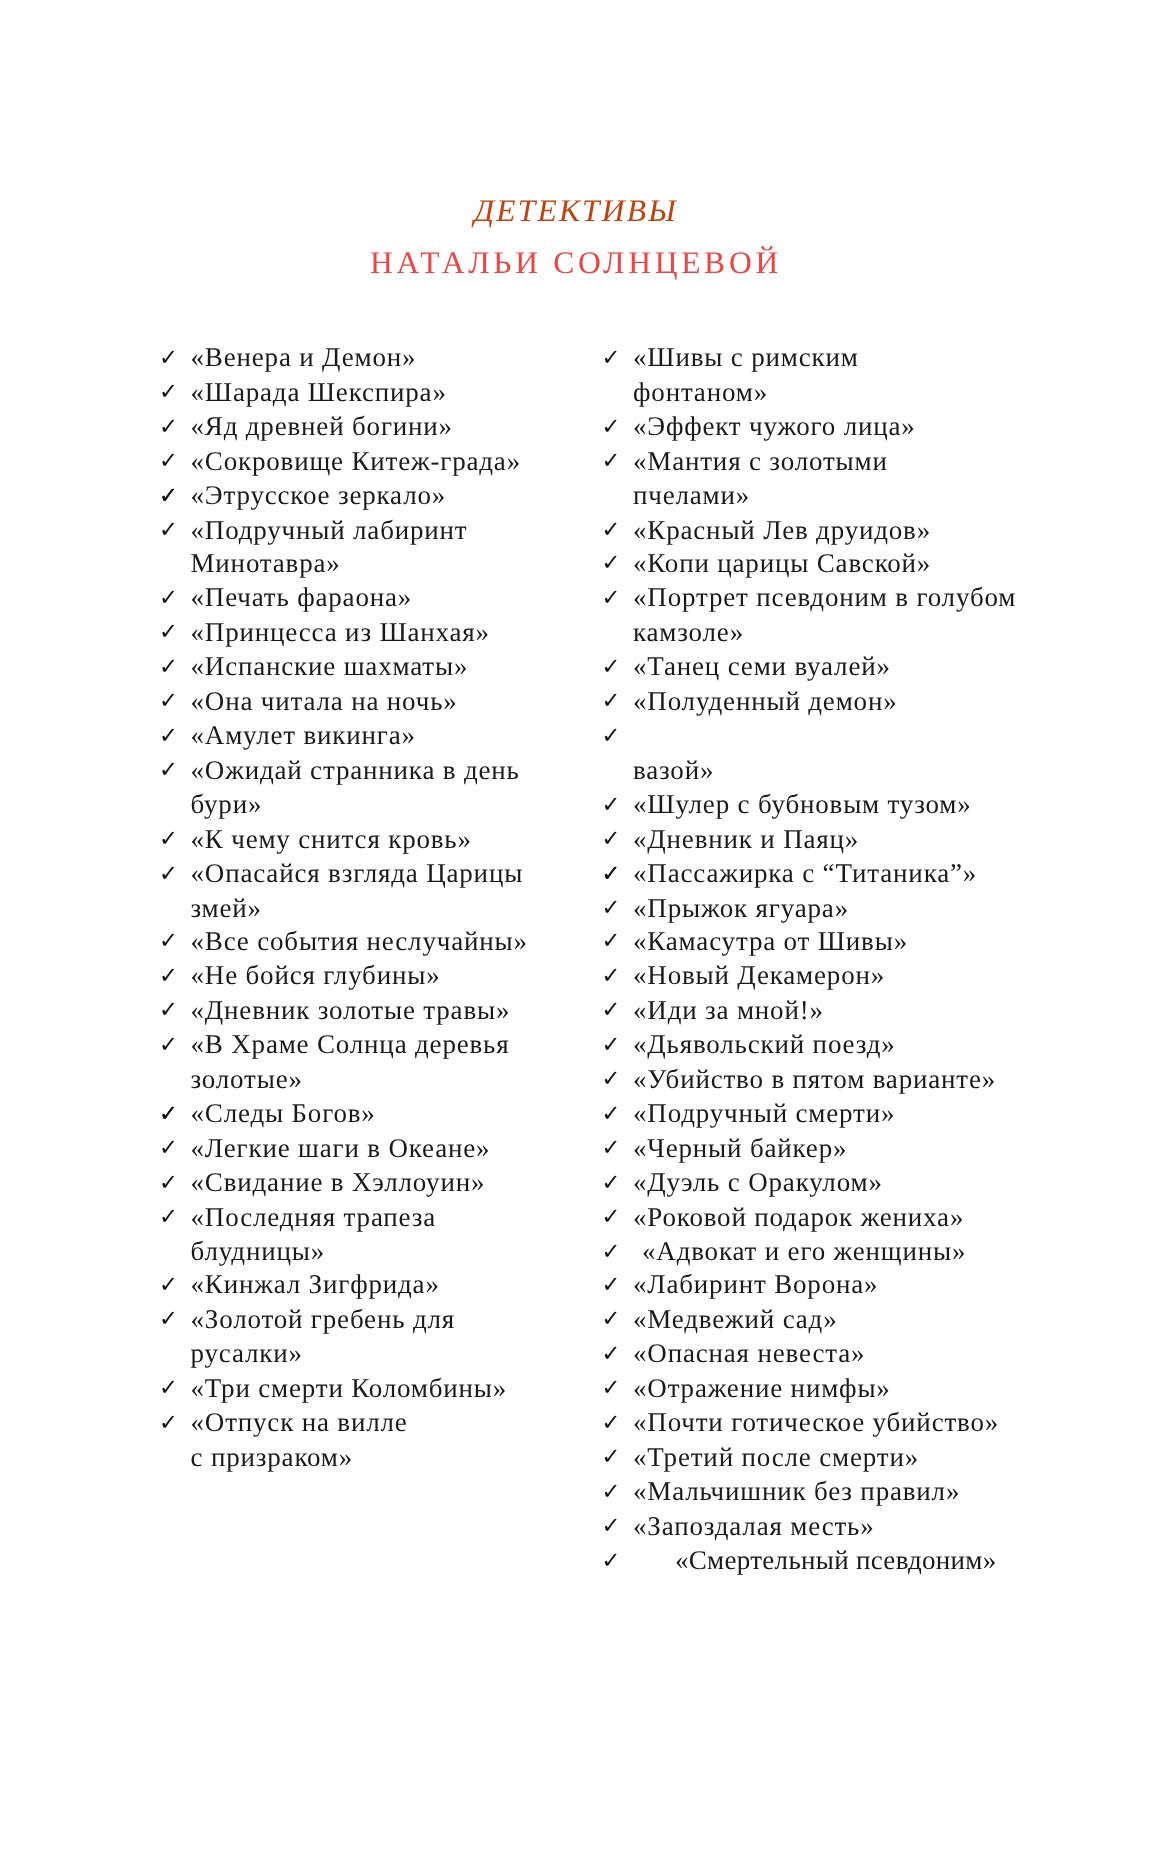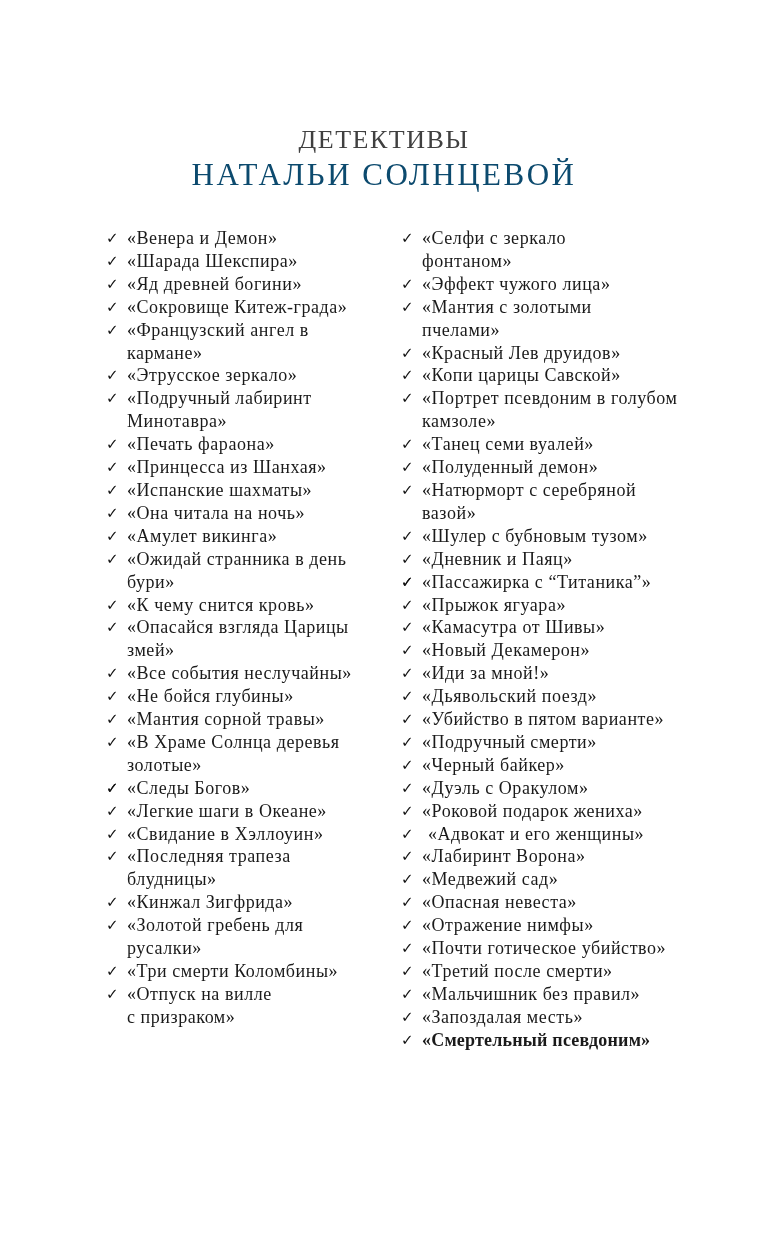--- a/index.html
+++ b/index.html
@@ -17,31 +17,32 @@
     }
     .title-block {
       position: absolute;
       left: 0;
       top: 124px;
       width: 768px;
       text-align: center;
     }
     .title-line1 {
       font-family: "Liberation Serif", serif;
-      font-size: 26px;
+      font-size: 21px;
       letter-spacing: 1.5px;
       line-height: 32px;
-      color: #404040;
+      color: #c2410c;
+      font-style: italic;
     }
     .title-line2 {
       font-family: "Liberation Serif", serif;
-      font-size: 31px;
+      font-size: 21px;
       letter-spacing: 2.5px;
       line-height: 38px;
-      color: #0c4a6e;
+      color: #ef4444;
       margin-top: 0px;
     }
     .col {
       position: absolute;
       top: 227px;
       list-style: none;
       margin: 0;
       padding: 0;
     }
     .col-left { left: 106px; width: 275px; }
@@ -58,71 +59,71 @@
     .check {
       position: absolute;
       left: 0;
       top: 0;
       width: 16px;
       font-family: "DejaVu Sans", sans-serif;
       font-size: 15px;
       line-height: 22px;
       color: #111;
     }
-    .item.bold .title-text { font-weight: bold; letter-spacing: 0.2px; }
+    .item.bold .title-text { font-weight: normal; letter-spacing: 0.2px; margin-left: 28px; }
     .item.indent .title-text { padding-left: 6px; margin-top: 48px; }
   </style>
 </head>
 <body>
 
 <div class="title-block">
   <div class="title-line1">ДЕТЕКТИВЫ</div>
   <div class="title-line2">НАТАЛЬИ СОЛНЦЕВОЙ</div>
 </div>
 
 <ul class="col col-left">
     <li class="item"><span class="check">✓</span><span class="title-text"><span>«Венера и Демон»</span></span></li>
     <li class="item"><span class="check">✓</span><span class="title-text"><span>«Шарада Шекспира»</span></span></li>
     <li class="item"><span class="check">✓</span><span class="title-text"><span>«Яд древней богини»</span></span></li>
     <li class="item"><span class="check">✓</span><span class="title-text"><span>«Сокровище Китеж-града»</span></span></li>
-    <li class="item"><span class="check">✓</span><span class="title-text"><span>«Французский ангел в</span><br><span>кармане»</span></span></li>
+    <li class="item"><span class="check">✓</span></li>
     <li class="item"><span class="check">✓</span><span class="title-text"><span>«Этрусское зеркало»</span></span></li>
     <li class="item"><span class="check">✓</span><span class="title-text"><span>«Подручный лабиринт</span><br><span>Минотавра»</span></span></li>
     <li class="item"><span class="check">✓</span><span class="title-text"><span>«Печать фараона»</span></span></li>
     <li class="item"><span class="check">✓</span><span class="title-text"><span>«Принцесса из Шанхая»</span></span></li>
     <li class="item"><span class="check">✓</span><span class="title-text"><span>«Испанские шахматы»</span></span></li>
     <li class="item"><span class="check">✓</span><span class="title-text"><span>«Она читала на ночь»</span></span></li>
     <li class="item"><span class="check">✓</span><span class="title-text"><span>«Амулет викинга»</span></span></li>
     <li class="item"><span class="check">✓</span><span class="title-text"><span>«Ожидай странника в день</span><br><span>бури»</span></span></li>
     <li class="item"><span class="check">✓</span><span class="title-text"><span>«К чему снится кровь»</span></span></li>
     <li class="item"><span class="check">✓</span><span class="title-text"><span>«Опасайся взгляда Царицы</span><br><span>змей»</span></span></li>
     <li class="item"><span class="check">✓</span><span class="title-text"><span>«Все события неслучайны»</span></span></li>
     <li class="item"><span class="check">✓</span><span class="title-text"><span>«Не бойся глубины»</span></span></li>
-    <li class="item"><span class="check">✓</span><span class="title-text"><span>«Мантия сорной травы»</span></span></li>
+    <li class="item"><span class="check">✓</span><span class="title-text"><span>«Дневник золотые травы»</span></span></li>
     <li class="item"><span class="check">✓</span><span class="title-text"><span>«В Храме Солнца деревья</span><br><span>золотые»</span></span></li>
     <li class="item"><span class="check">✓</span></li>
     <li class="item"><span class="check">✓</span><span class="title-text"><span>«Следы Богов»</span></span></li>
     <li class="item"><span class="check">✓</span><span class="title-text"><span>«Легкие шаги в Океане»</span></span></li>
     <li class="item"><span class="check">✓</span><span class="title-text"><span>«Свидание в Хэллоуин»</span></span></li>
     <li class="item"><span class="check">✓</span><span class="title-text"><span>«Последняя трапеза</span><br><span>блудницы»</span></span></li>
     <li class="item"><span class="check">✓</span><span class="title-text"><span>«Кинжал Зигфрида»</span></span></li>
     <li class="item"><span class="check">✓</span><span class="title-text"><span>«Золотой гребень для</span><br><span>русалки»</span></span></li>
     <li class="item"><span class="check">✓</span><span class="title-text"><span>«Три смерти Коломбины»</span></span></li>
     <li class="item"><span class="check">✓</span><span class="title-text"><span>«Отпуск на вилле</span><br><span>с призраком»</span></span></li>
   </ul>
 <ul class="col col-right">
-    <li class="item"><span class="check">✓</span><span class="title-text"><span>«Селфи с зеркало</span><br><span>фонтаном»</span></span></li>
+    <li class="item"><span class="check">✓</span><span class="title-text"><span>«Шивы с римским</span><br><span>фонтаном»</span></span></li>
     <li class="item"><span class="check">✓</span><span class="title-text"><span>«Эффект чужого лица»</span></span></li>
     <li class="item"><span class="check">✓</span><span class="title-text"><span>«Мантия с золотыми</span><br><span>пчелами»</span></span></li>
     <li class="item"><span class="check">✓</span><span class="title-text"><span>«Красный Лев друидов»</span></span></li>
     <li class="item"><span class="check">✓</span><span class="title-text"><span>«Копи царицы Савской»</span></span></li>
     <li class="item"><span class="check">✓</span><span class="title-text"><span>«Портрет псевдоним в голубом</span><br><span>камзоле»</span></span></li>
     <li class="item"><span class="check">✓</span><span class="title-text"><span>«Танец семи вуалей»</span></span></li>
     <li class="item"><span class="check">✓</span><span class="title-text"><span>«Полуденный демон»</span></span></li>
-    <li class="item"><span class="check">✓</span><span class="title-text"><span>«Натюрморт с серебряной</span><br><span>вазой»</span></span></li>
+    <li class="item"><span class="check">✓</span><span class="title-text"><br><span>вазой»</span></span></li>
     <li class="item"><span class="check">✓</span><span class="title-text"><span>«Шулер с бубновым тузом»</span></span></li>
     <li class="item"><span class="check">✓</span><span class="title-text"><span>«Дневник и Паяц»</span></span></li>
     <li class="item"><span class="check">✓</span></li>
     <li class="item"><span class="check">✓</span><span class="title-text"><span>«Пассажирка с “Титаника”»</span></span></li>
     <li class="item"><span class="check">✓</span><span class="title-text"><span>«Прыжок ягуара»</span></span></li>
     <li class="item"><span class="check">✓</span><span class="title-text"><span>«Камасутра от Шивы»</span></span></li>
     <li class="item"><span class="check">✓</span><span class="title-text"><span>«Новый Декамерон»</span></span></li>
     <li class="item"><span class="check">✓</span><span class="title-text"><span>«Иди за мной!»</span></span></li>
     <li class="item"><span class="check">✓</span><span class="title-text"><span>«Дьявольский поезд»</span></span></li>
     <li class="item"><span class="check">✓</span><span class="title-text"><span>«Убийство в пятом варианте»</span></span></li>

